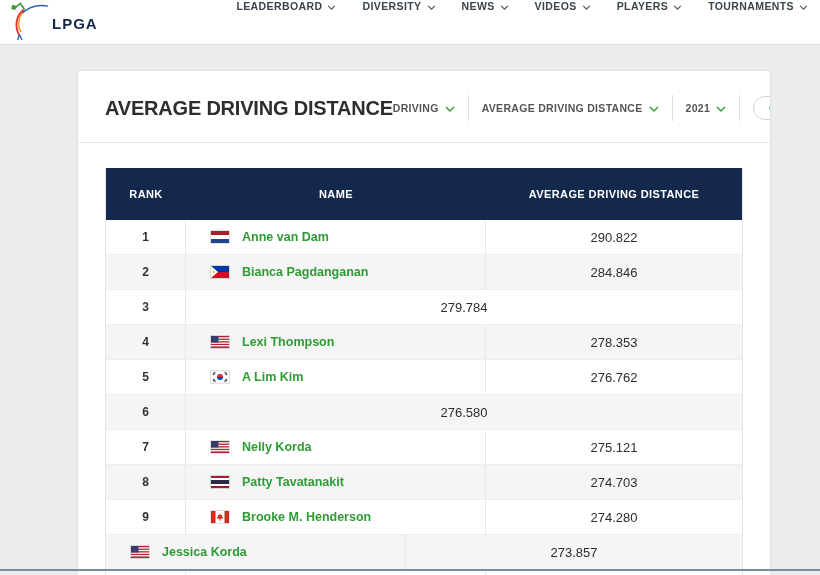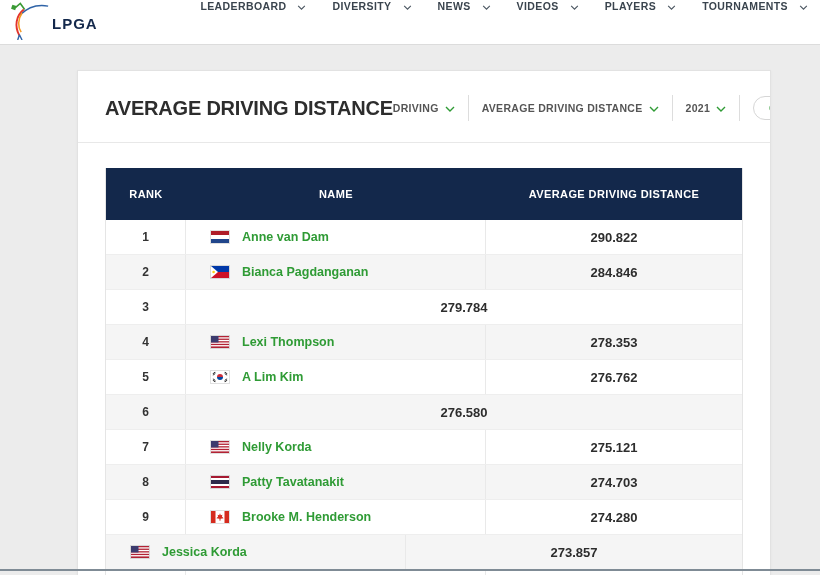--- a/index.html
+++ b/index.html
@@ -18,21 +18,21 @@
     height:45px;background:#fff;border-bottom:1px solid #dcdcdc;
     display:flex;align-items:flex-start;padding:0 10px 0 8px;
   }
   .brand{display:flex;align-items:center;gap:2px;cursor:pointer;}
   .brand-text{
     color:var(--navy);font-weight:bold;font-size:15px;letter-spacing:1px;
     margin-top:2px;
   }
   .nav-menu{margin-left:auto;display:flex;align-items:center;gap:26px;padding-right:2px;}
   .nav-item{
-    display:flex;align-items:center;gap:11px;cursor:pointer;
+    display:flex;align-items:center;gap:5px;cursor:pointer;
     font-size:10.5px;font-weight:bold;color:var(--nav-text);letter-spacing:.4px;
     white-space:nowrap;
   }
   
   .card{
     position:absolute;left:77px;top:70px;width:694px;height:505px;
     background:var(--card-bg);border:1px solid #e2e2e2;border-bottom:none;
     box-shadow:0 1px 3px rgba(0,0,0,.04);
     overflow:hidden;
   }
@@ -61,21 +61,21 @@
   .th{
     color:#fff;font-size:11px;font-weight:bold;letter-spacing:.4px;text-align:center;
   }
   .col-rank{width:80px;flex:none;}
   .col-name{width:300px;flex:none;}
   .col-val{flex:1;}
   .tr{display:flex;height:35px;align-items:center;border-bottom:1px solid #eeeeee;background:#fff;}
   .tr:nth-child(even){background:var(--alt-row);}
   .td-rank{width:80px;flex:none;text-align:center;font-size:12px;font-weight:bold;color:#333;border-right:1px solid #e9e9e9;height:100%;display:flex;align-items:center;justify-content:center;}
   .td-name{width:300px;flex:none;display:flex;align-items:center;gap:13px;padding-left:25px;border-right:1px solid #e9e9e9;height:100%;}
-  .td-val{flex:1;text-align:center;font-size:13px;font-weight:bold;color:#2d2d2d;}
+  .td-val{flex:1;text-align:center;font-size:13px;font-weight:normal;color:#2d2d2d;}
   .player-link{font-size:12.5px;font-weight:bold;color:var(--green);text-decoration:none;cursor:pointer;}
   .flag{display:inline-flex;line-height:0;box-shadow:0 0 0 1px rgba(0,0,0,.12);}
   
   .window-edge{position:absolute;left:0;top:569px;width:820px;height:2px;background:#7f8b95;}
 </style>
 </head>
 <body>
 
 <header class="topbar">
   <div class="brand">

